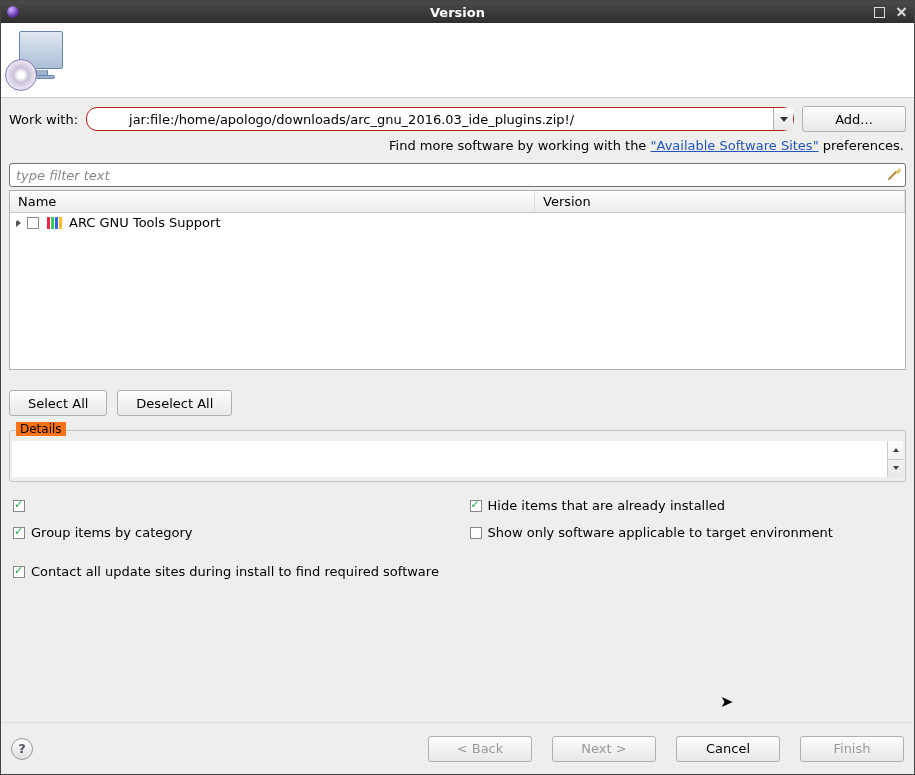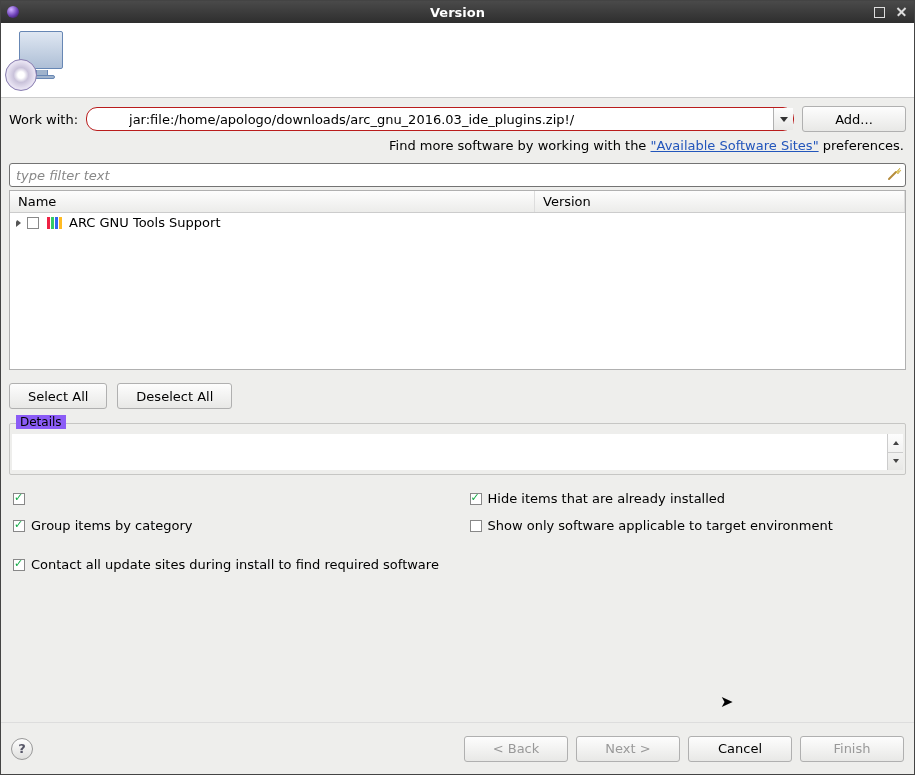--- a/index.html
+++ b/index.html
@@ -290,37 +290,37 @@
       align-items: center;
       margin: 0 2px 0 4px;
     }
     .bar {
       width: 3px; height: 12px; margin-right: 1px;
     }
 
     .select-row {
       display: flex;
       gap: 10px;
-      margin-top: 13px;
+      margin-top: 20px;
     }
     .select-row .btn { padding: 0 18px; }
 
     .details-fieldset {
       margin-top: 14px;
       border: 1px solid #c6c6c4;
       border-radius: 2px;
       padding: 4px 2px 4px 2px;
       position: relative;
       background: #eeeeec;
     }
     .details-legend {
       position: absolute;
       left: 6px;
       top: -9px;
-      background: #8b5cf6;
+      background: #f97316;
       padding: 0 4px;
       font-size: 12px;
     }
     .details-inner {
       background: #fff;
       height: 36px;
       margin: 6px 0 0 0;
       border: none;
       display: flex;
     }
@@ -378,21 +378,21 @@
       display: flex;
       align-items: center;
       justify-content: center;
       color: #556;
       font-weight: bold;
       background: linear-gradient(#fdfdfd,#e0e0de);
     }
     .footer-btns {
       margin-left: auto;
       display: flex;
-      gap: 8px;
+      gap: 20px;
       padding-left: 43px;
     }
     .footer-btns .btn { width: 104px; }
 
     .cursor-arrow {
       position: absolute;
       left: 720px;
       top: 692px;
       pointer-events: none;
       font-size: 16px;

